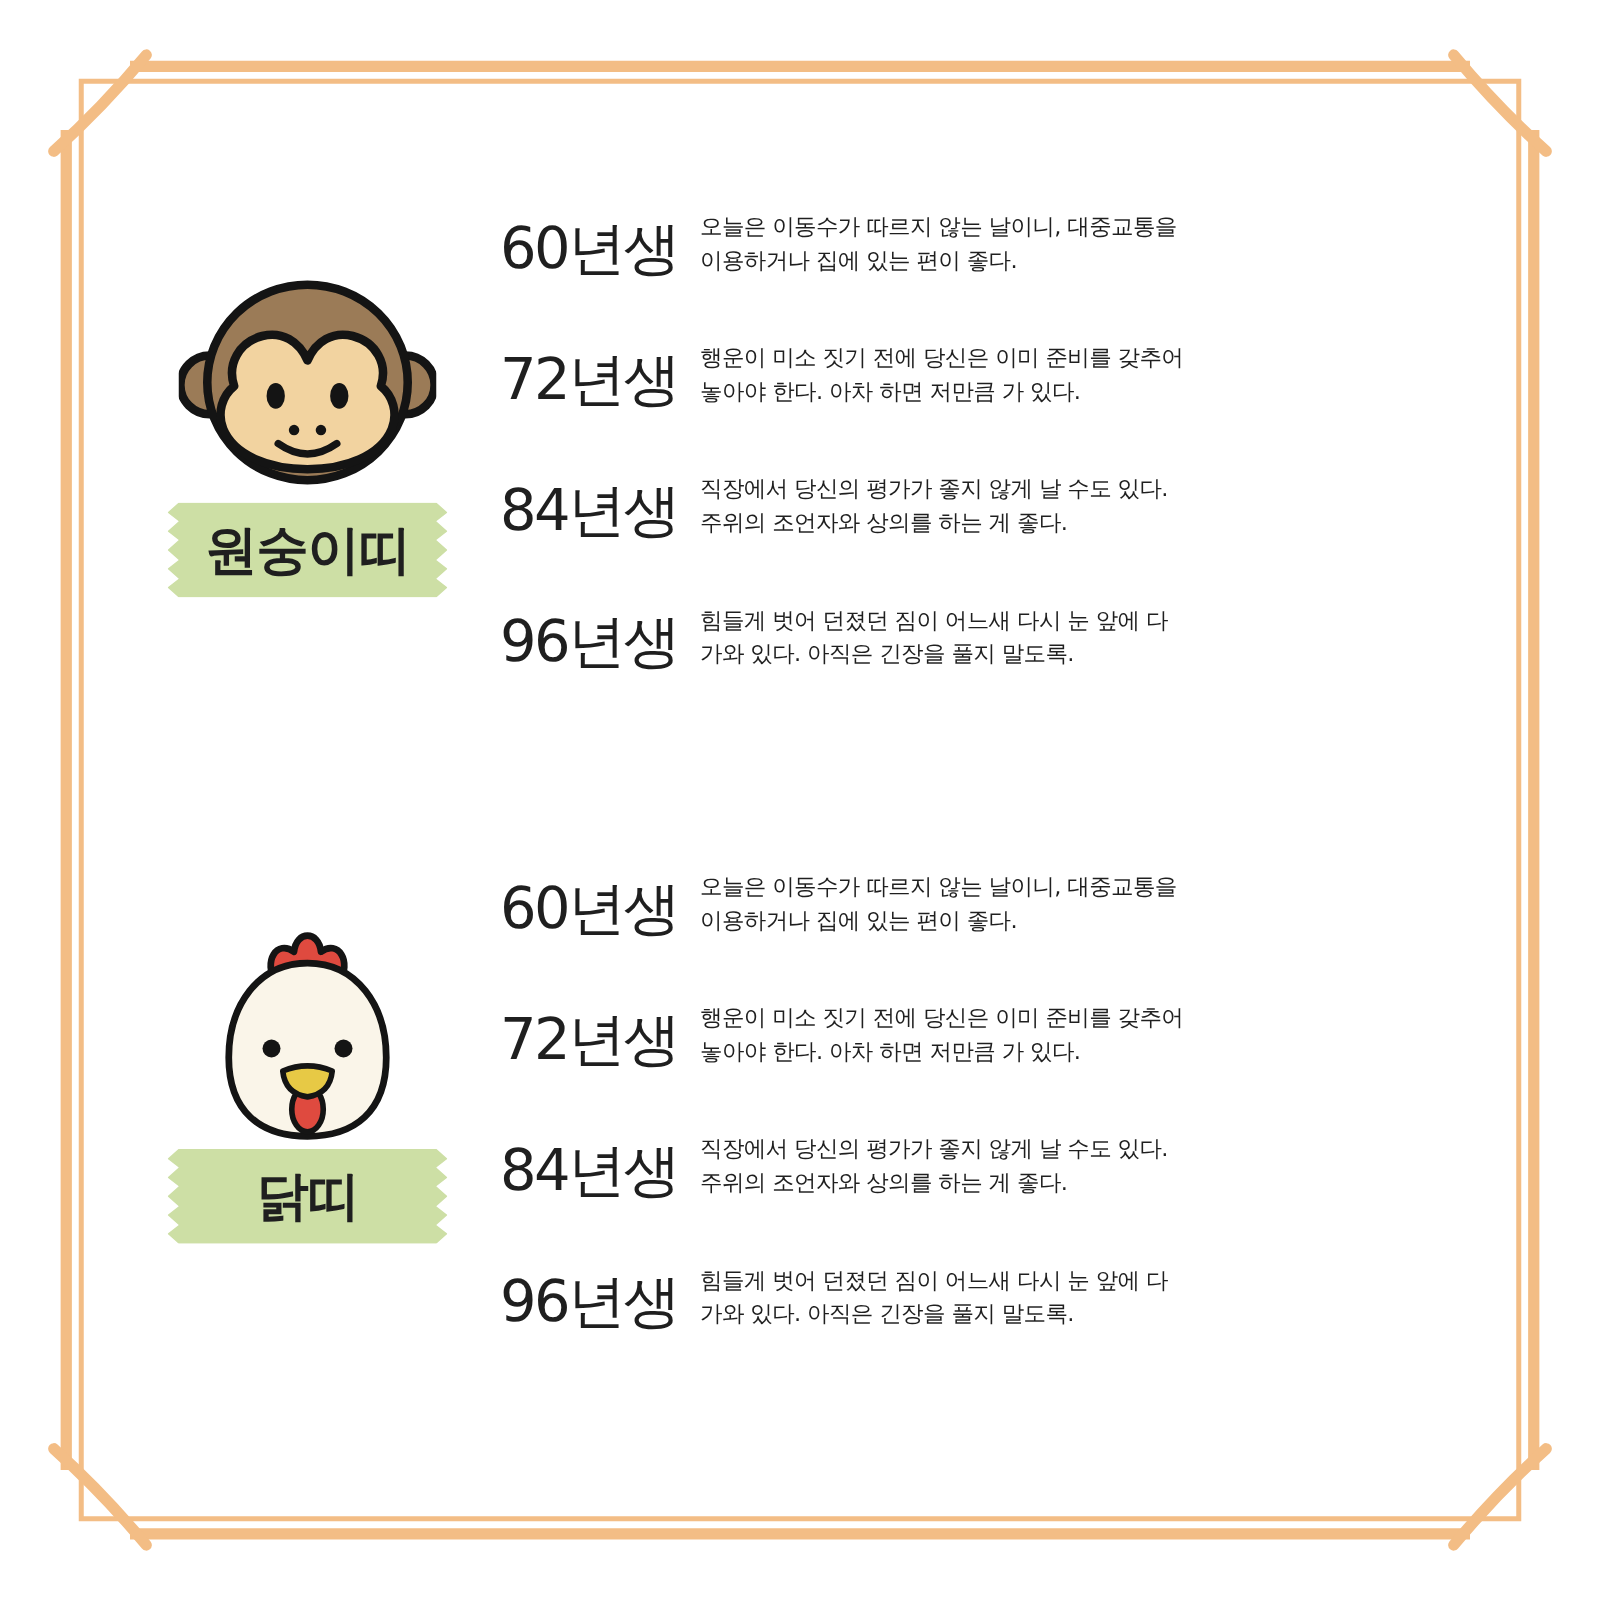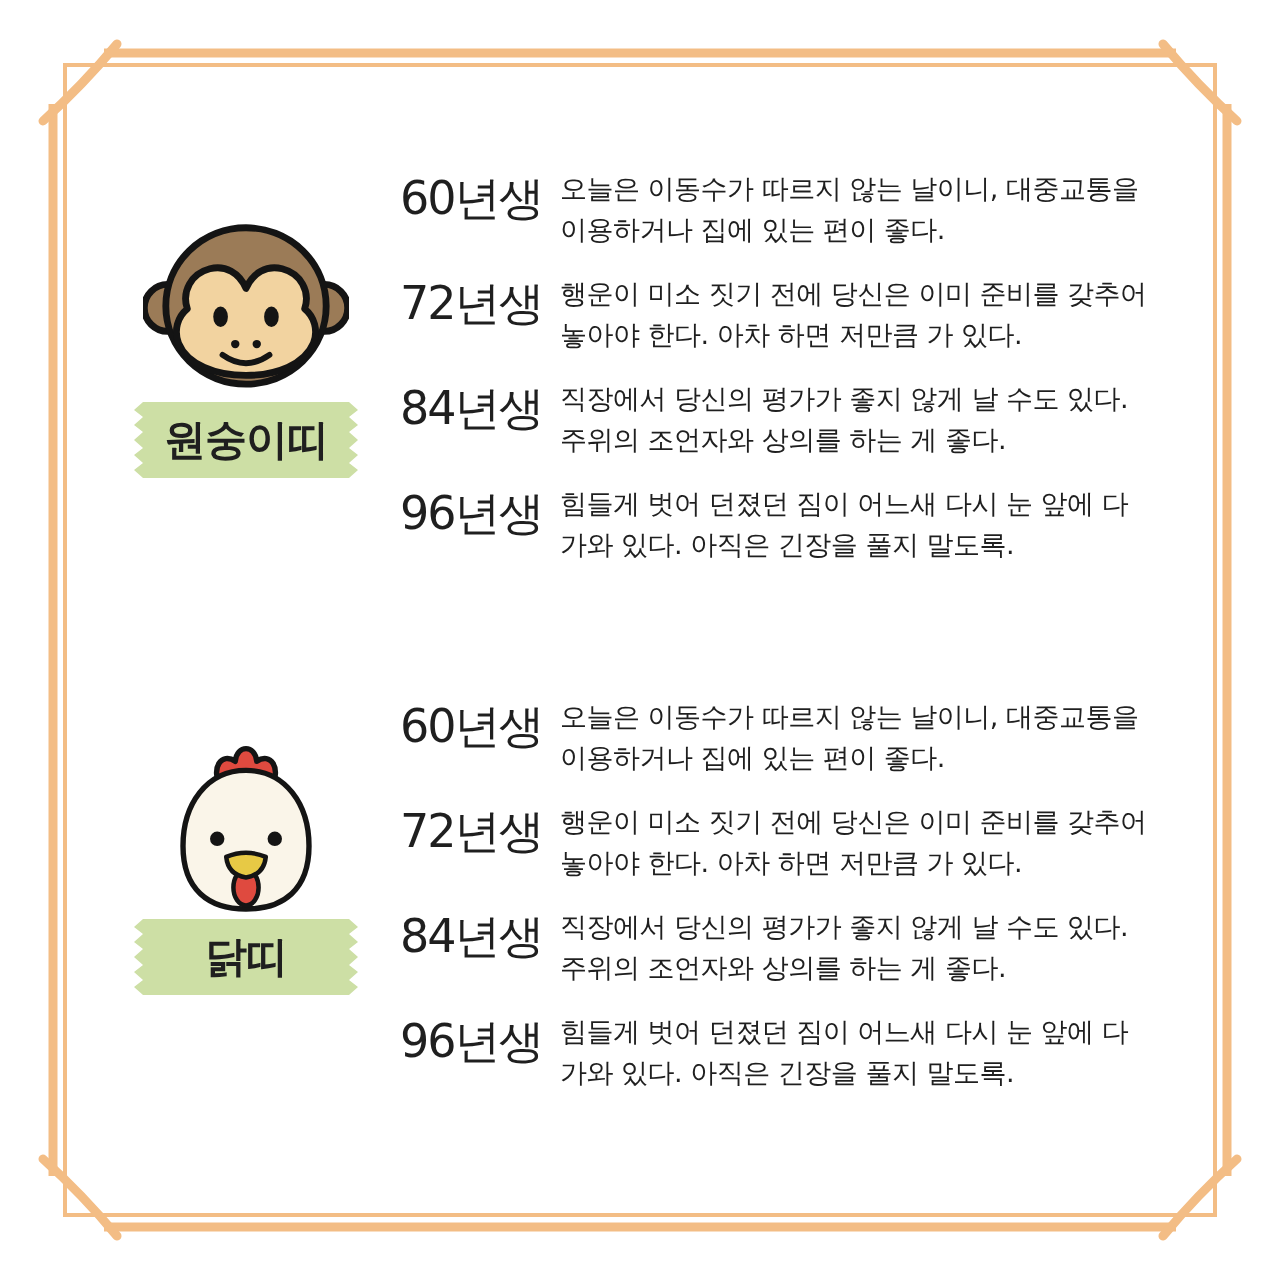--- a/index.html
+++ b/index.html
@@ -25,21 +25,21 @@
   .tape-1{margin-top:10px;}
   .tape-2{}
   .tape span{font-size:42px;font-weight:700;letter-spacing:-1px;color:var(--ink,#1f1f1f);}
   .rows{flex:1;display:flex;flex-direction:column;gap:23px;padding:8px 0 0 4px;}
   .row{display:flex;align-items:flex-start;min-height:82px;}
   .year{
     width:152px;flex:none;margin-right:8px;font-size:46px;font-weight:500;
     letter-spacing:-2px;white-space:nowrap;
   }
   .fortune{
-    font-size:27px;line-height:1.52;letter-spacing:-0.5px;white-space:pre-line;
+    font-size:18px;line-height:1.52;letter-spacing:-0.5px;white-space:pre-line;
   }
 </style>
 </head>
 <body>
 
 <div class="page">
 
   <svg class="frame" width="1280" height="1280" viewBox="0 0 1280 1280" aria-hidden="true">
     <rect x="65" y="65" width="1150" height="1150" fill="none" style="stroke:var(--frame,#f3bd85)" stroke-width="4"></rect>
     <path d="M104,53 H1176 M104,1227 H1176 M53,104 V1176 M1227,104 V1176" fill="none" style="stroke:var(--frame,#f3bd85)" stroke-width="9"></path>

